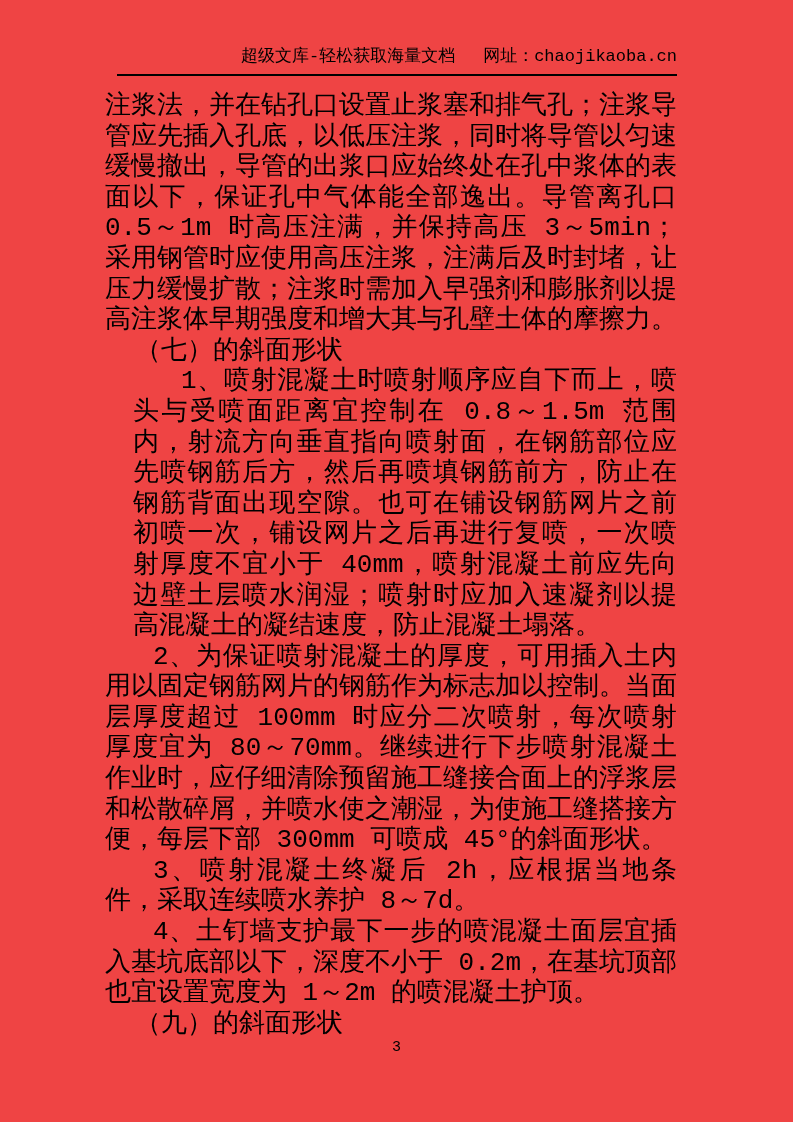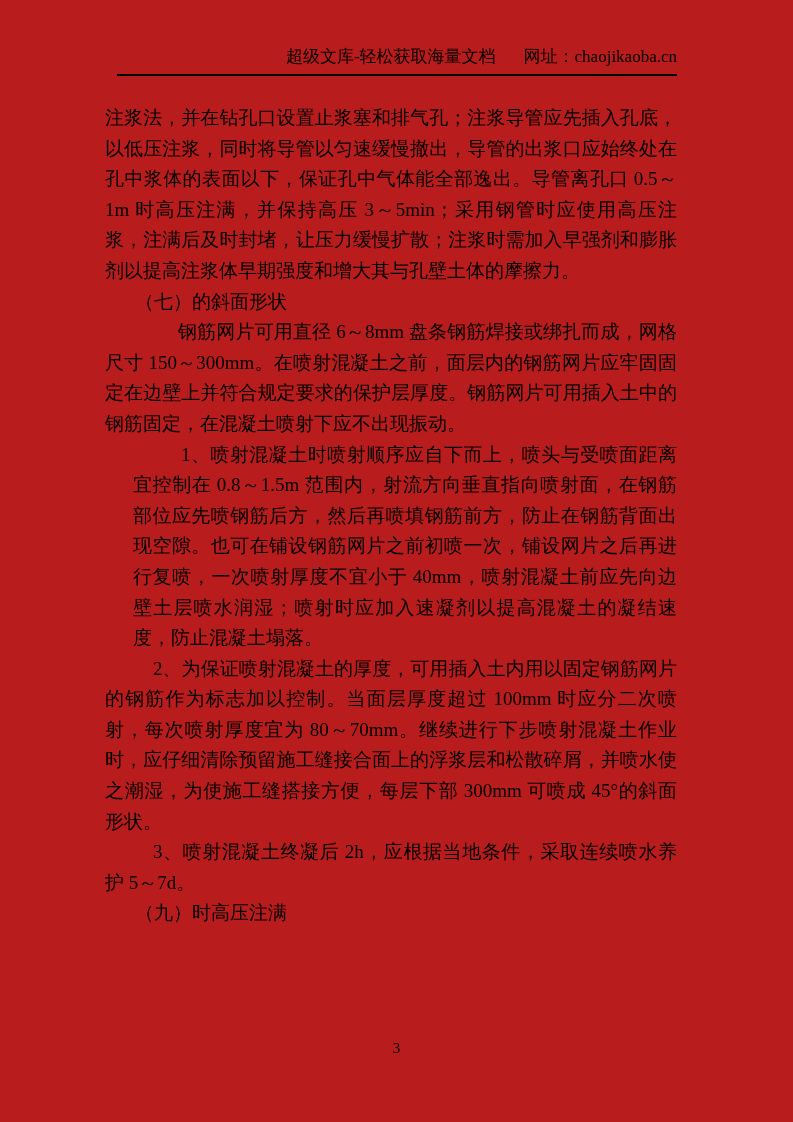--- a/index.html
+++ b/index.html
@@ -4,23 +4,23 @@
 <style>
   html, body {
     margin: 0;
     padding: 0;
     background: #ffffff;
   }
   .page {
     position: relative;
     width: 793px;
     height: 1122px;
-    background: #b91c1c;
+    background: #ef4444;
     overflow: hidden;
-    font-family: Liberation Serif, serif;
+    font-family: Liberation Mono, monospace;
     color: #000000;
   }
   .page-header {
     position: absolute;
     top: 46px;
     left: 117px;
     width: 560px;
     text-align: right;
     font-size: 17px;
     line-height: 22px;
@@ -33,24 +33,24 @@
   .header-rule {
     position: absolute;
     top: 74px;
     left: 117px;
     width: 560px;
     height: 0;
     border-top: 2px solid #000000;
   }
   .doc-body {
     position: absolute;
-    top: 103px;
+    top: 91px;
     left: 105px;
     width: 572px;
-    font-size: 19px;
+    font-size: 26px;
     line-height: 30.6px;
     text-align: justify;
     color: #000000;
   }
   .doc-body p {
     margin: 0;
     padding: 0;
   }
   .page-footer {
     position: absolute;
@@ -70,24 +70,24 @@
 
   <div class="page-header">
     <span>超级文库-轻松获取海量文档</span><span class="url">网址：chaojikaoba.cn</span>
   </div>
 
   <div class="header-rule"></div>
 
   <div class="doc-body" id="doc-body">
       <p style="text-indent: 0px;">注浆法，并在钻孔口设置止浆塞和排气孔；注浆导管应先插入孔底，以低压注浆，同时将导管以匀速缓慢撤出，导管的出浆口应始终处在孔中浆体的表面以下，保证孔中气体能全部逸出。导管离孔口 0.5～1m 时高压注满，并保持高压 3～5min；采用钢管时应使用高压注浆，注满后及时封堵，让压力缓慢扩散；注浆时需加入早强剂和膨胀剂以提高注浆体早期强度和增大其与孔壁土体的摩擦力。</p>
       <p style="text-indent: 30px;">（七）的斜面形状</p>
-      <p style="text-indent: 73px;">钢筋网片可用直径 6～8mm 盘条钢筋焊接或绑扎而成，网格尺寸 150～300mm。在喷射混凝土之前，面层内的钢筋网片应牢固固定在边壁上并符合规定要求的保护层厚度。钢筋网片可用插入土中的钢筋固定，在混凝土喷射下应不出现振动。</p>
       <p style="text-indent: 48px; margin-left: 28px;">1、喷射混凝土时喷射顺序应自下而上，喷头与受喷面距离宜控制在 0.8～1.5m 范围内，射流方向垂直指向喷射面，在钢筋部位应先喷钢筋后方，然后再喷填钢筋前方，防止在钢筋背面出现空隙。也可在铺设钢筋网片之前初喷一次，铺设网片之后再进行复喷，一次喷射厚度不宜小于 40mm，喷射混凝土前应先向边壁土层喷水润湿；喷射时应加入速凝剂以提高混凝土的凝结速度，防止混凝土塌落。</p>
       <p style="text-indent: 48px;">2、为保证喷射混凝土的厚度，可用插入土内用以固定钢筋网片的钢筋作为标志加以控制。当面层厚度超过 100mm 时应分二次喷射，每次喷射厚度宜为 80～70mm。继续进行下步喷射混凝土作业时，应仔细清除预留施工缝接合面上的浮浆层和松散碎屑，并喷水使之潮湿，为使施工缝搭接方便，每层下部 300mm 可喷成 45°的斜面形状。</p>
-      <p style="text-indent: 48px;">3、喷射混凝土终凝后 2h，应根据当地条件，采取连续喷水养护 5～7d。</p>
-      <p style="text-indent: 30px;">（九）时高压注满</p>
+      <p style="text-indent: 48px;">3、喷射混凝土终凝后 2h，应根据当地条件，采取连续喷水养护 8～7d。</p>
+      <p style="text-indent: 48px;">4、土钉墙支护最下一步的喷混凝土面层宜插入基坑底部以下，深度不小于 0.2m，在基坑顶部也宜设置宽度为 1～2m 的喷混凝土护顶。</p>
+      <p style="text-indent: 30px;">（九）的斜面形状</p>
     </div>
 
   <div class="page-footer">
     <span>3</span>
   </div>
 
 </div>
 
 </body></html>

